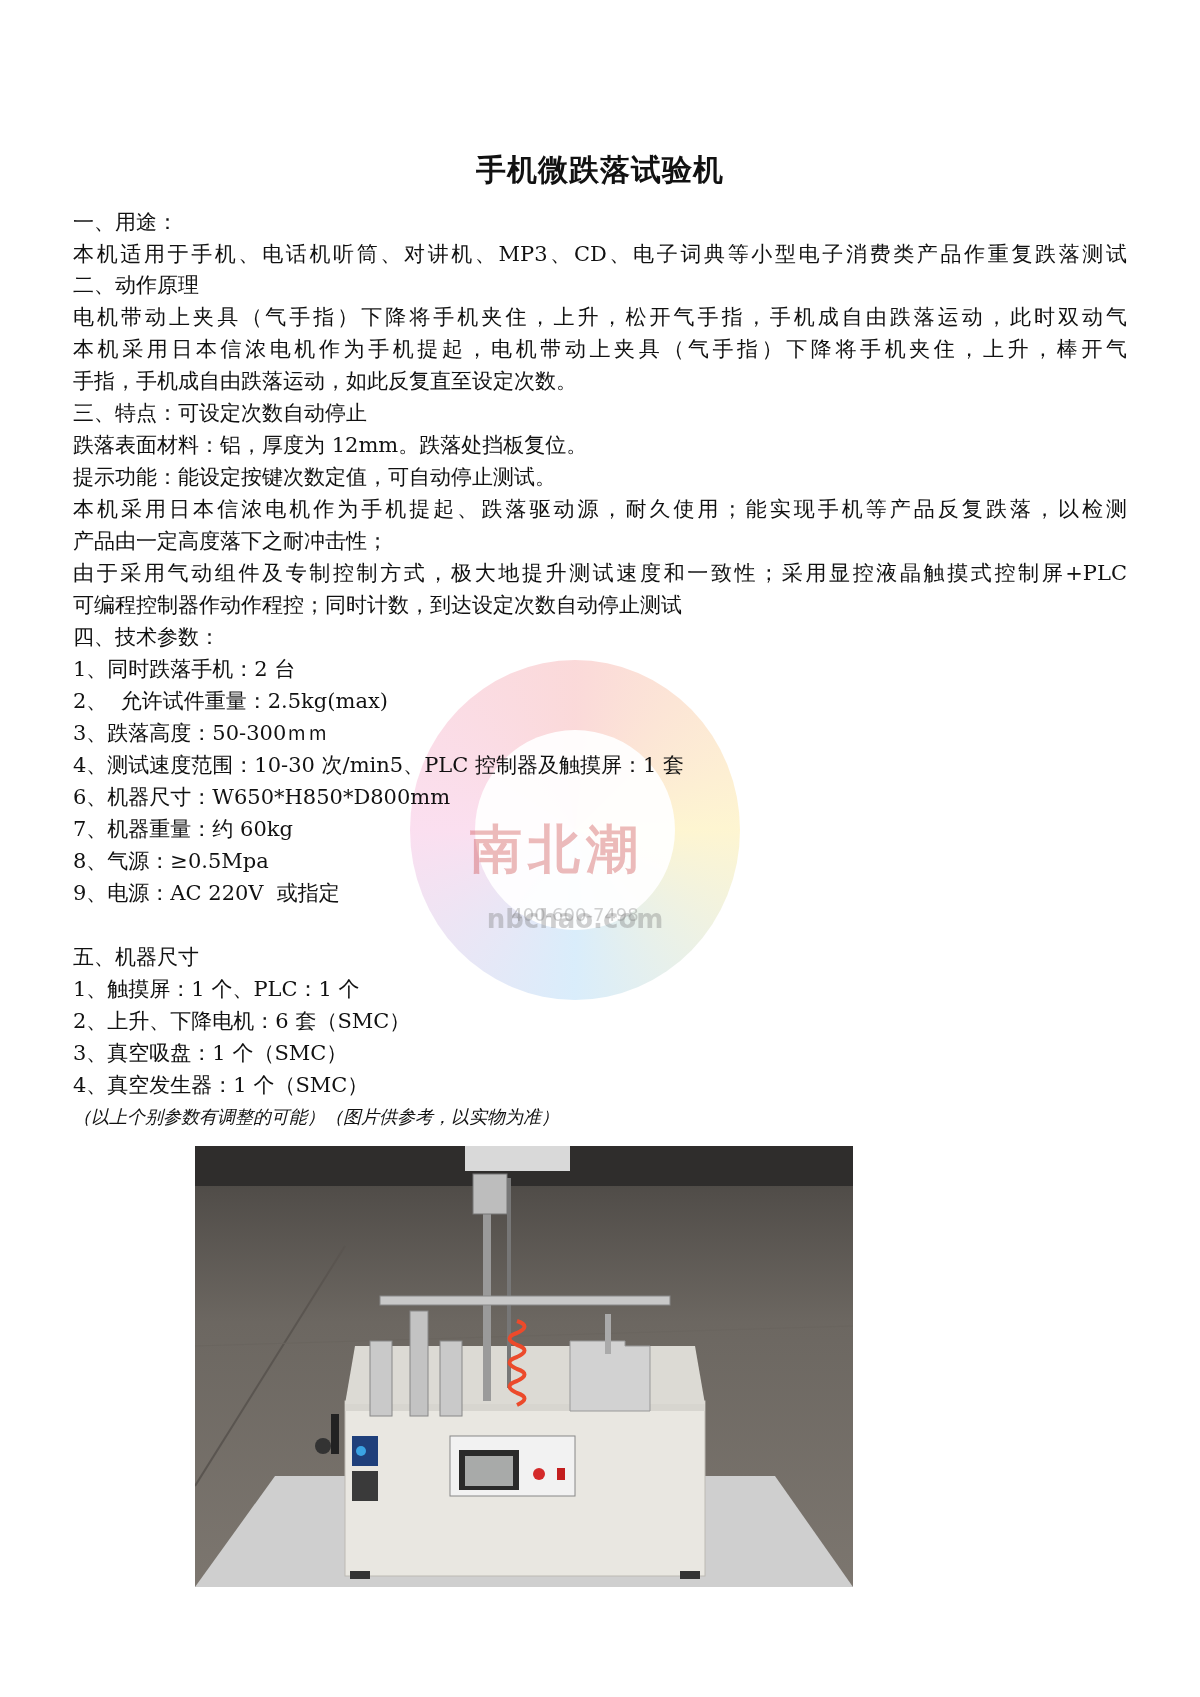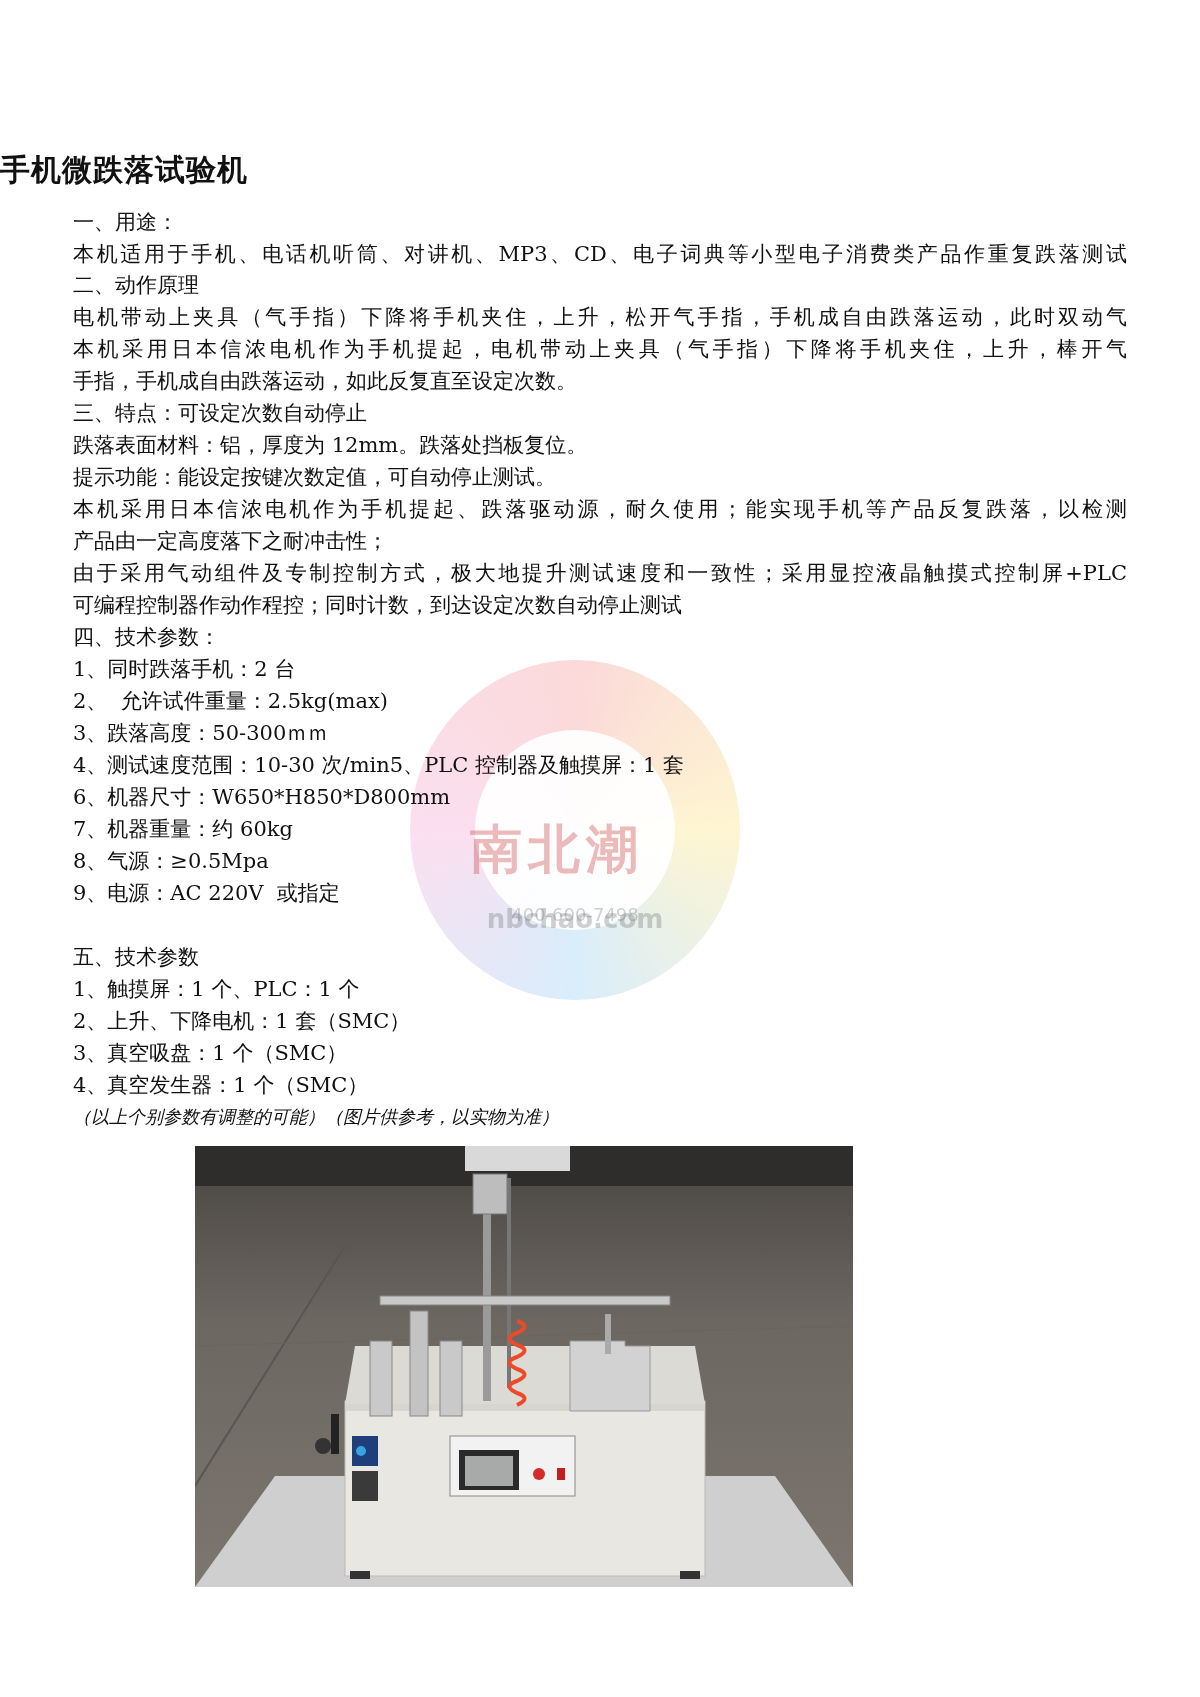--- a/index.html
+++ b/index.html
@@ -1,19 +1,19 @@
 <!DOCTYPE html>
 <html><head>
 <meta charset="utf-8">
 <style>
   html, body { margin: 0; padding: 0; background: #ffffff; }
   body { width: 1200px; height: 1697px; position: relative; overflow: hidden;
          font-family: "DejaVu Serif", "Liberation Serif", serif; color: #111; }
   .page { position: absolute; left: 0; top: 0; width: 1200px; height: 1697px; }
-  .title { position: absolute; left: 0; width: 1200px; top: 150px; 
+  .title { position: absolute; left: 0; width: 1200px; top: 150px; text-align: center;
            font-family: "DejaVu Sans", "Liberation Sans", sans-serif; font-weight: bold;
            font-size: 30px; letter-spacing: 1px; }
   .line { position: absolute; left: 73px; font-size: 21px; line-height: 30px; white-space: nowrap; }
   .small { font-size: 18px; font-style: italic; }
   .justify { width: 1054px; text-align: justify; text-align-last: justify; }
   .watermark { position: absolute; left: 400px; top: 640px; width: 350px; height: 380px; pointer-events: none; }
   .wm-ring { position: absolute; border-radius: 50%; }
   .wm-text-cn { position: absolute; left: 70px; top: 175px; width: 210px; text-align: left;
                 font-size: 52px; font-weight: bold; color: rgba(200,60,60,0.35); letter-spacing: 6px;
                 font-family: Liberation Mono, monospace; }
@@ -61,23 +61,23 @@
   <div class="line" style="top:622px">四、技术参数：</div>
   <div class="line" style="top:654px">1、同时跌落手机：2 台</div>
   <div class="line" style="top:686px; white-space:pre">2、  允许试件重量：2.5kg(max)</div>
   <div class="line" style="top:718px">3、跌落高度：50-300ｍｍ</div>
   <div class="line" style="top:750px">4、测试速度范围：10-30 次/min5、PLC 控制器及触摸屏：1 套</div>
   <div class="line" style="top:782px">6、机器尺寸：W650*H850*D800mm</div>
   <div class="line" style="top:814px">7、机器重量：约 60kg</div>
   <div class="line" style="top:846px">8、气源：≥0.5Mpa</div>
   <div class="line" style="top:878px; white-space:pre">9、电源：AC 220V  或指定</div>
 
-  <div class="line" style="top:942px">五、技术参数</div>
+  <div class="line" style="top:942px">五、机器尺寸</div>
   <div class="line" style="top:974px">1、触摸屏：1 个、PLC：1 个</div>
-  <div class="line" style="top:1006px">2、上升、下降电机：1 套（SMC）</div>
+  <div class="line" style="top:1006px">2、上升、下降电机：6 套（SMC）</div>
   <div class="line" style="top:1038px">3、真空吸盘：1 个（SMC）</div>
   <div class="line" style="top:1070px">4、真空发生器：1 个（SMC）</div>
   <div class="line small" style="top:1102px">（以上个别参数有调整的可能）（图片供参考，以实物为准）</div>
 
   <div class="photo">
     <svg width="658" height="441" viewBox="0 0 658 441">
 
       <rect x="0" y="0" width="658" height="40" fill="#2f2d2c"></rect>
       <rect x="270" y="0" width="105" height="25" fill="#d9d9d9"></rect>
 

